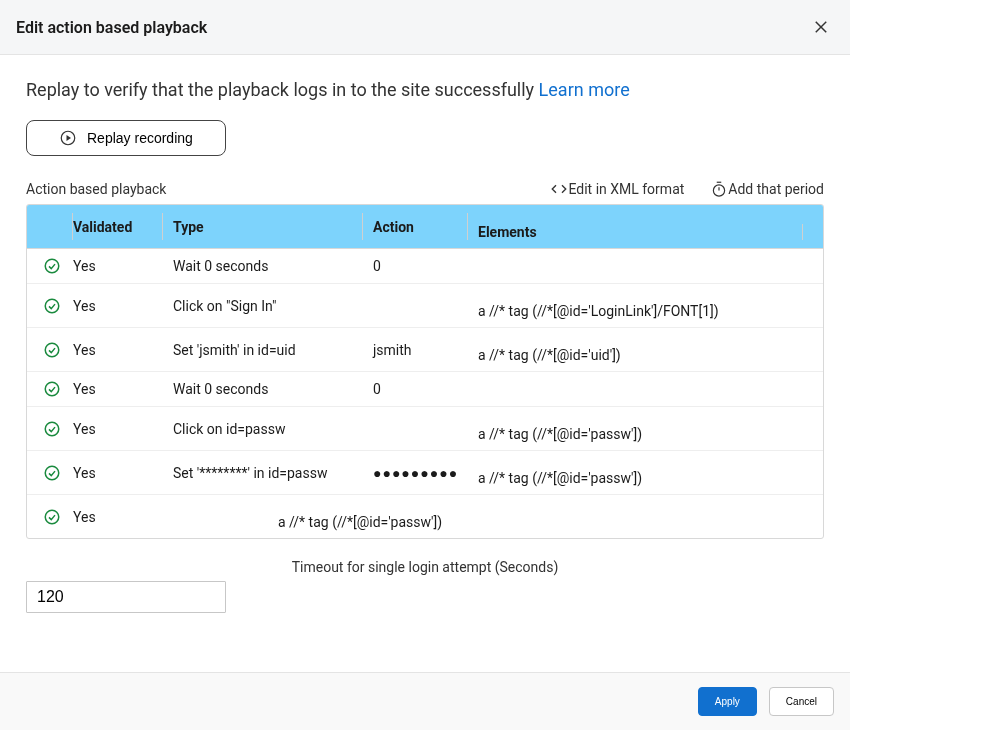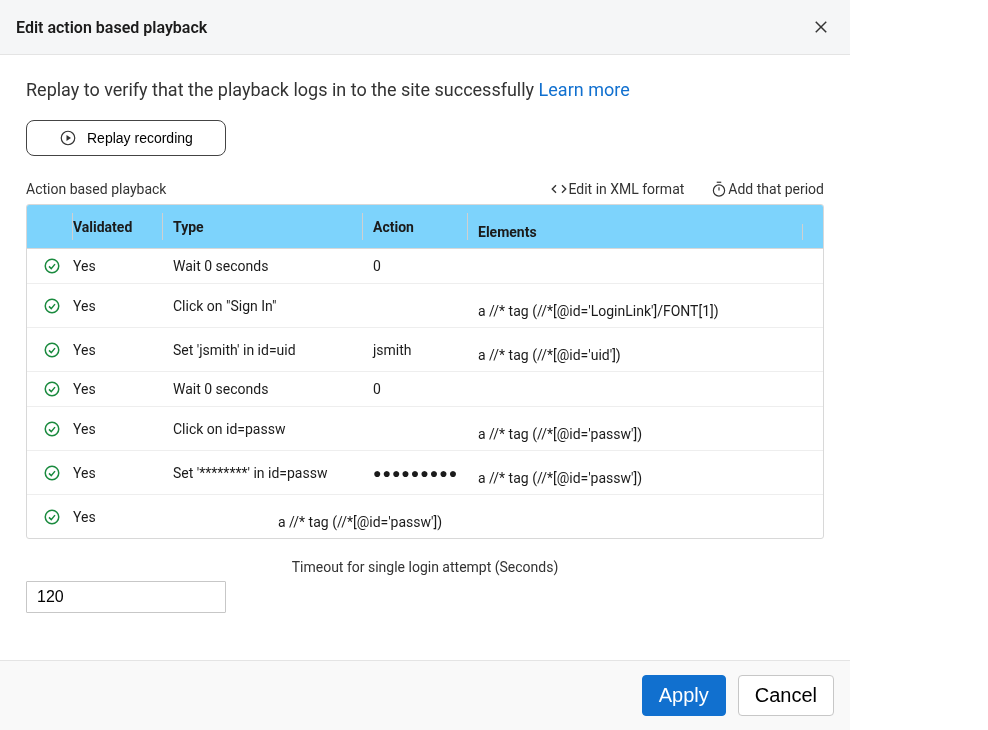--- a/index.html
+++ b/index.html
@@ -26,21 +26,21 @@
   .col-type { width:200px; }
   .col-value { width:105px; }
   .col-elem { flex:1;margin-top:11px; }
   .col-last { width:16px; }
   .row { display:flex; border-top:1px solid #eee; }
   .row:first-child { border-top:none; }
   .check-icon { width:18px; height:18px; flex-shrink:0; }
   .timeout-label { margin-top:20px; font-size:14px; color:#333;text-align:center; }
   .timeout-input { margin-top:6px; width:200px; padding:6px 10px; font-size:16px; border:1px solid #c7c7c7; border-radius:1px; }
   .footer { border-top:1px solid #e4e4e4; padding:14px 16px; display:flex; justify-content:flex-end; gap:12px; background:#f9f9f9; }
-  .btn { padding:8px 16px; border-radius:4px; font-size:20px; font-weight:500; cursor:pointer; border:1px solid #c7c7c7; background:#fff; }
+  .btn { padding:8px 16px; border-radius:4px; font-size:10px; font-weight:500; cursor:pointer; border:1px solid #c7c7c7; background:#fff; }
   .btn-primary { background:#1170cf; border-color:#1170cf; color:#fff; }
   .dots { letter-spacing:1px; }
 </style>
 </head>
 <body>
 
 <div class="modal">
 
   <div class="header">
     <div class="header-title">Edit action based playback</div>

